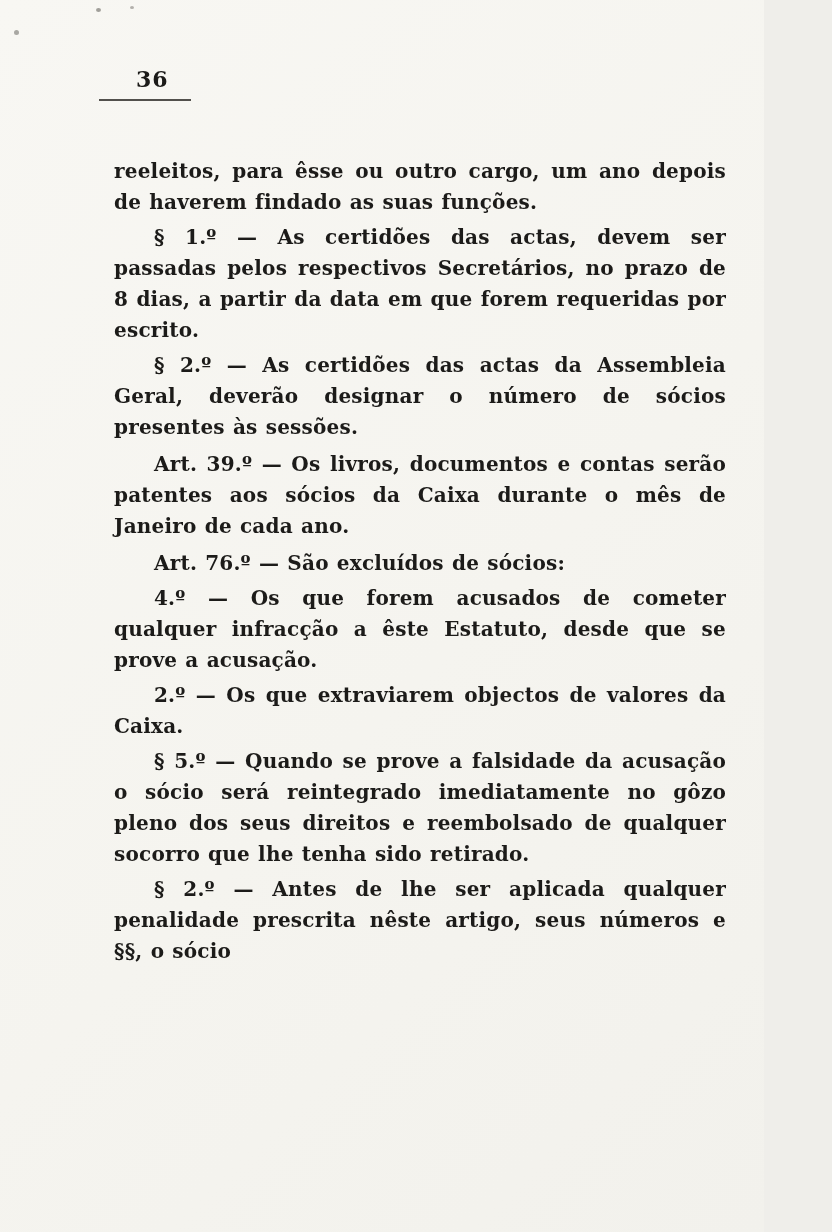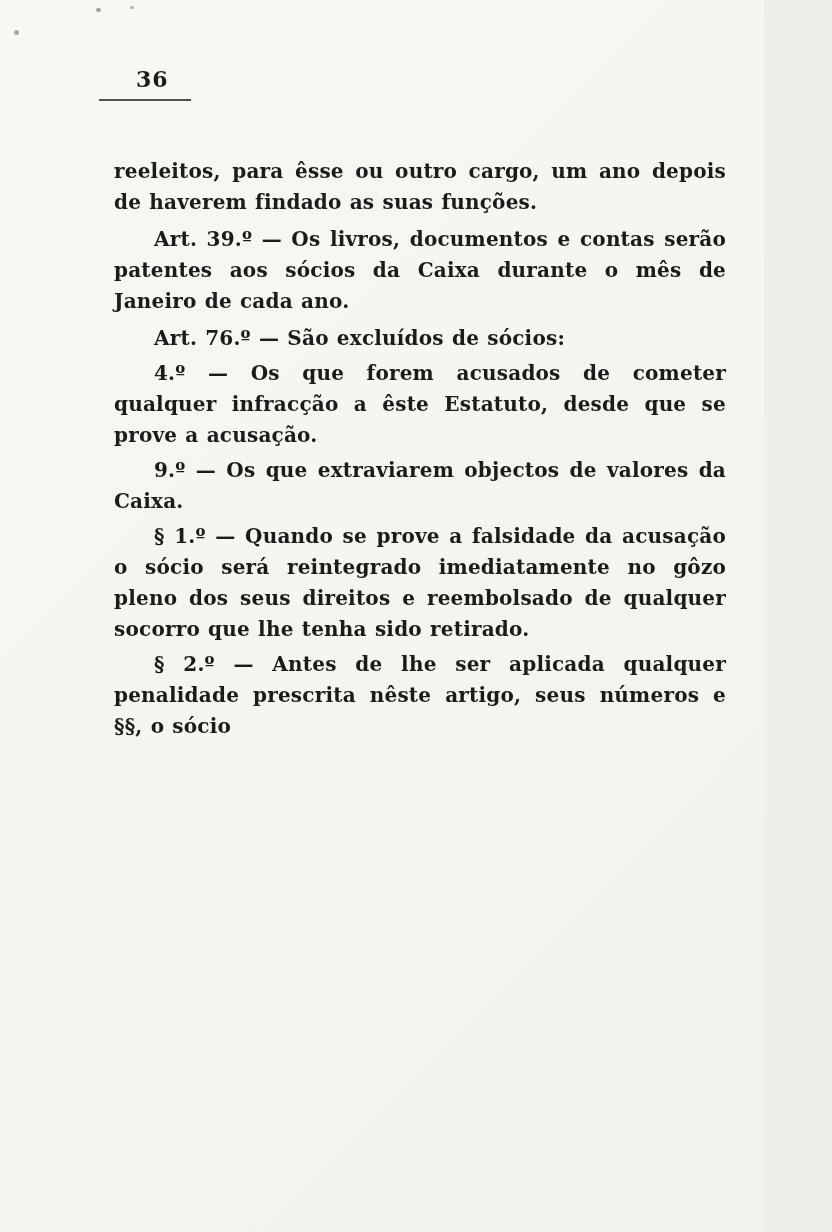--- a/index.html
+++ b/index.html
@@ -79,21 +79,23 @@
   <div class="speck s2"></div>
   <div class="speck s3"></div>
   <div class="speck s4"></div>
   <div class="speck s5"></div>
 
   <div class="page-number">36</div>
   <div class="page-number-rule"></div>
 
   <div class="text-block">
     <p>reeleitos, para êsse ou outro cargo, um ano depois de haverem findado as suas funções.</p>
+    <p class="indent">§ 1.º — As certidões das actas, devem ser passadas pelos respectivos Secretários, no prazo de 8 dias, a partir da data em que forem requeridas por escrito.</p>
+    <p class="indent">§ 2.º — As certidões das actas da Assembleia Geral, deverão designar o número de sócios presentes às sessões.</p>
     <p class="indent gap">Art. 39.º — Os livros, documentos e contas serão patentes aos sócios da Caixa durante o mês de Janeiro de cada ano.</p>
     <p class="indent gap">Art. 76.º — São excluídos de sócios:</p>
     <p class="indent">4.º — Os que forem acusados de cometer qualquer infracção a êste Estatuto, desde que se prove a acusação.</p>
-    <p class="indent">9.º — Os que extraviarem objectos de valores da Caixa.</p>
-    <p class="indent">§ 1.º — Quando se prove a falsidade da acusação o sócio será reintegrado imediatamente no gôzo pleno dos seus direitos e reembolsado de qualquer socorro que lhe tenha sido retirado.</p>
+    <p class="indent">2.º — Os que extraviarem objectos de valores da Caixa.</p>
+    <p class="indent">§ 5.º — Quando se prove a falsidade da acusação o sócio será reintegrado imediatamente no gôzo pleno dos seus direitos e reembolsado de qualquer socorro que lhe tenha sido retirado.</p>
     <p class="indent">§ 2.º — Antes de lhe ser aplicada qualquer penalidade prescrita nêste artigo, seus números e §§, o sócio</p>
   </div>
 
 </div>
 
 </body></html>

